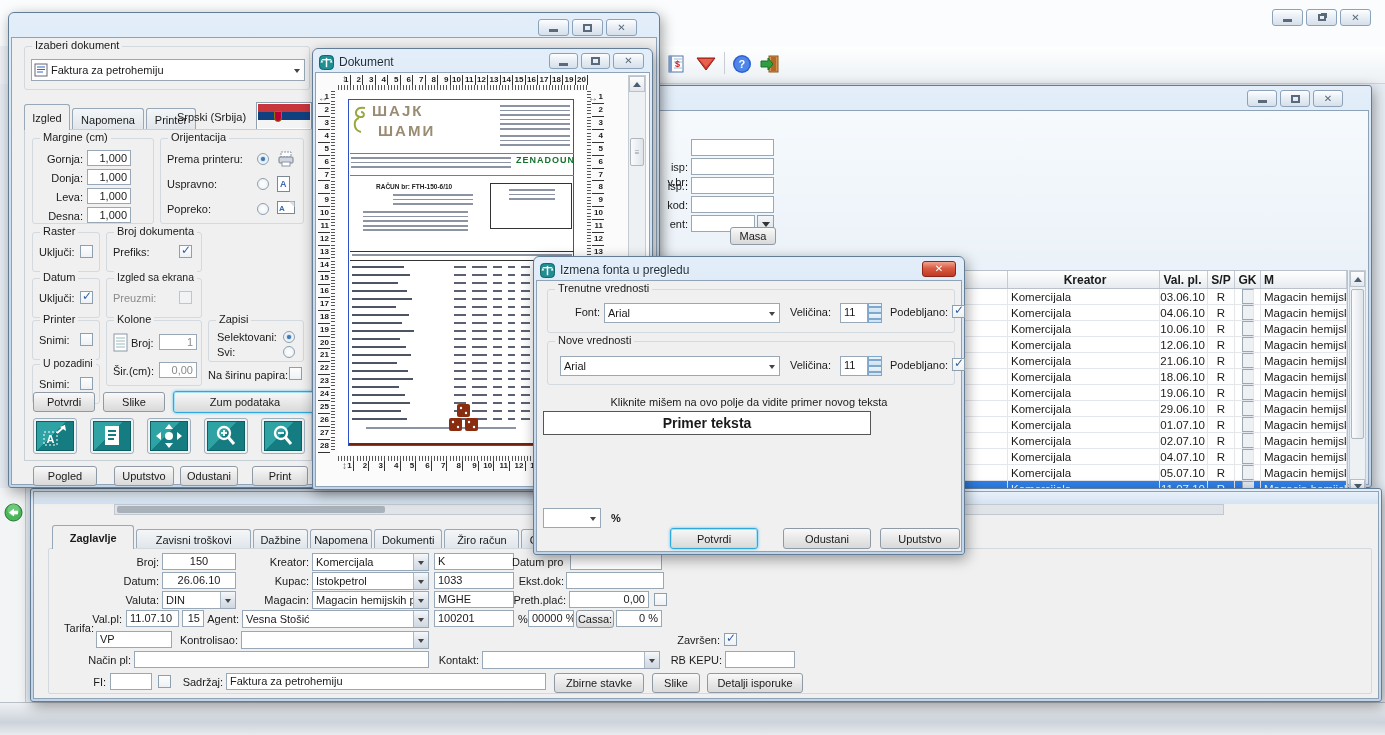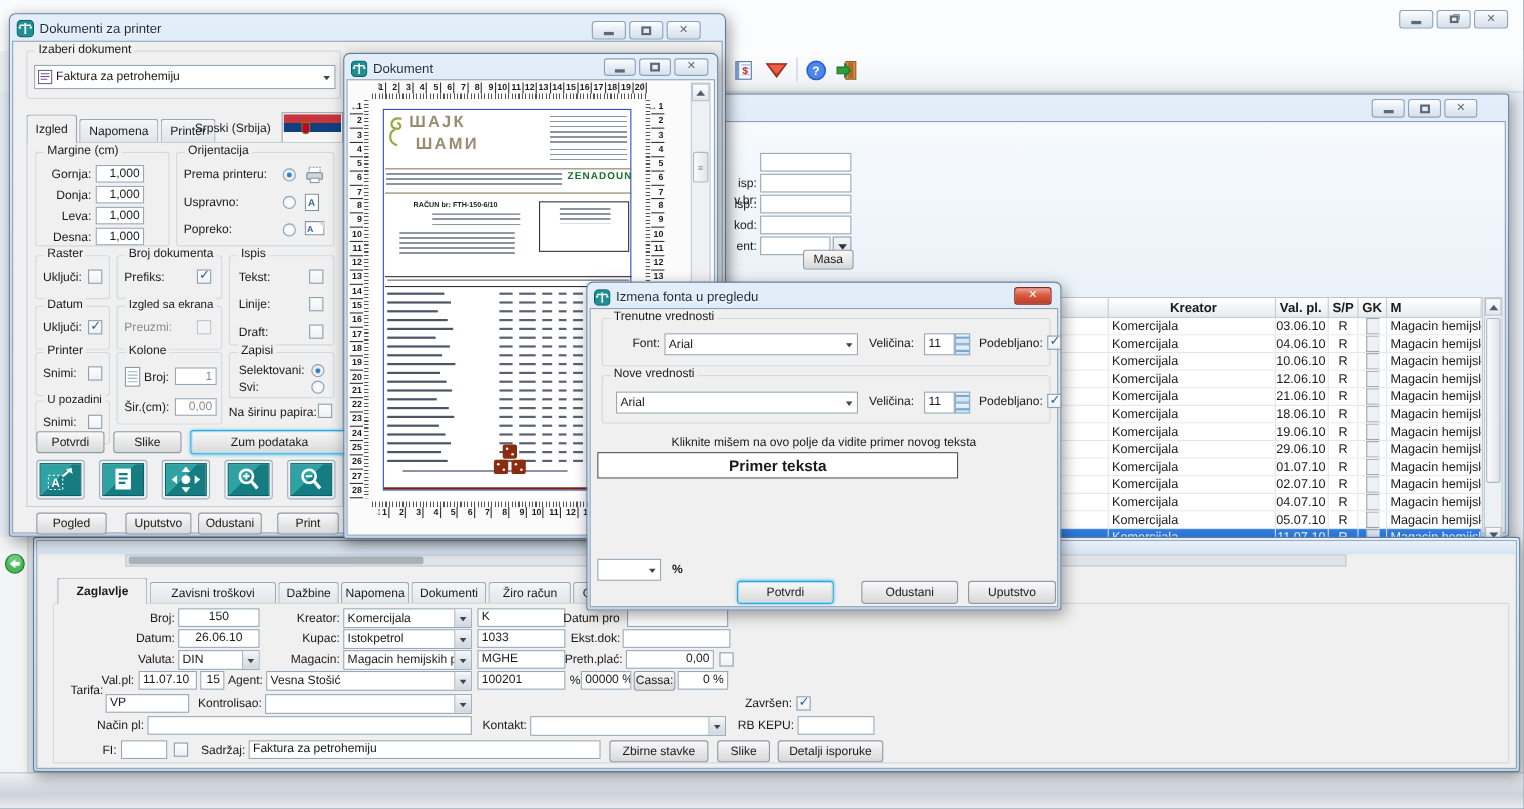--- a/index.html
+++ b/index.html
@@ -459,29 +459,20 @@
       <div class="cb" style="left:124px;top:183px;"></div>
       <div class="lbl r" style="left:130px;top:184px;width:59px;">Sadržaj:</div>
       <div class="inp" style="left:192px;top:181px;width:320px;">Faktura za petrohemiju</div>
       <div class="btn" style="left:520px;top:181px;width:90px;height:20px;">Zbirne stavke</div>
       <div class="btn" style="left:618px;top:181px;width:48px;height:20px;">Slike</div>
       <div class="btn" style="left:673px;top:181px;width:96px;height:20px;">Detalji isporuke</div>
     </div>
   </div>
 
   <div class="win" style="left:8px;top:12px;width:652px;height:476px;">
-    <div class="tb">
-      <svg width="16" height="16" viewBox="0 0 16 16">
-          <rect x="0.5" y="0.5" width="15" height="15" rx="4" fill="#1f8f93" stroke="#0c5f63"></rect>
-          <line x1="8" y1="3" x2="8" y2="13" stroke="#fff" stroke-width="1.6"></line>
-          <line x1="3" y1="5" x2="13" y2="5" stroke="#fff" stroke-width="1.4"></line>
-          <path d="M3 5l-1.5 3h3z M13 5l-1.5 3h3z" fill="#fff"></path>
-        </svg>
-      <span class="ttl">Dokumenti za printer</span>
-    </div>
     <div class="wbtns" style="top:6px;right:22px;">
       <div class="wbtn">
           <div class="g-min"></div>
         </div>
       <div class="wbtn">
           <div class="g-max"></div>
         </div>
       <div class="wbtn">
           <span class="g-x">✕</span>
         </div>
@@ -565,31 +556,20 @@
         <div class="lbl" style="left:6px;top:13px;">Uključi:</div>
         <div class="cb" style="left:47px;top:12px;"></div>
       </div>
 
       <div class="grp" style="left:94px;top:194px;width:96px;height:40px;">
         <b>Broj dokumenta</b>
         <div class="lbl" style="left:6px;top:13px;">Prefiks:</div>
         <div class="cb on" style="left:72px;top:12px;"></div>
       </div>
 
-      <div class="grp" style="left:196px;top:194px;width:96px;height:82px;">
-        <b>Ispis</b>
-        <div id="ispis-rows">
-            <div class="lbl" style="left: 8px; top: 13px;">Tekst:</div>
-            <div class="cb" style="left: 72px; top: 12px;"></div>
-            <div class="lbl" style="left: 8px; top: 38px;">Linije:</div>
-            <div class="cb" style="left: 72px; top: 37px;"></div>
-            <div class="lbl" style="left: 8px; top: 63px;">Draft:</div>
-            <div class="cb" style="left: 72px; top: 62px;"></div>
-          </div>
-      </div>
 
       <div class="grp" style="left:20px;top:240px;width:68px;height:40px;">
         <b>Datum</b>
         <div class="lbl" style="left:6px;top:13px;">Uključi:</div>
         <div class="cb on" style="left:47px;top:12px;"></div>
       </div>
 
       <div class="grp" style="left:94px;top:240px;width:96px;height:40px;">
         <b style="font-size:10.5px;">Izgled sa ekrana</b>
         <div class="lbl" style="left:6px;top:13px;color:#8a8a8a;">Preuzmi:</div>

